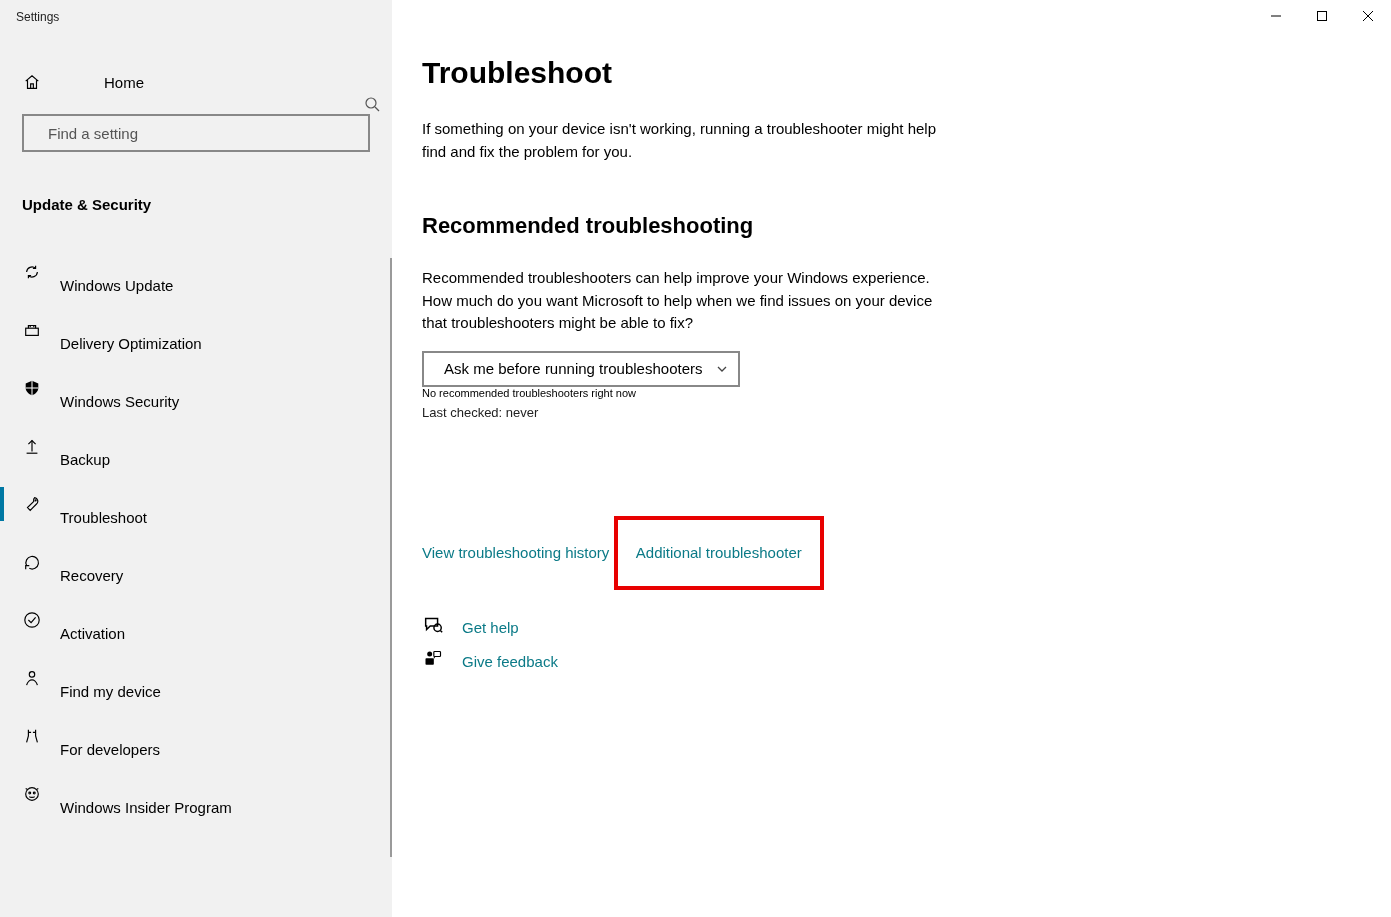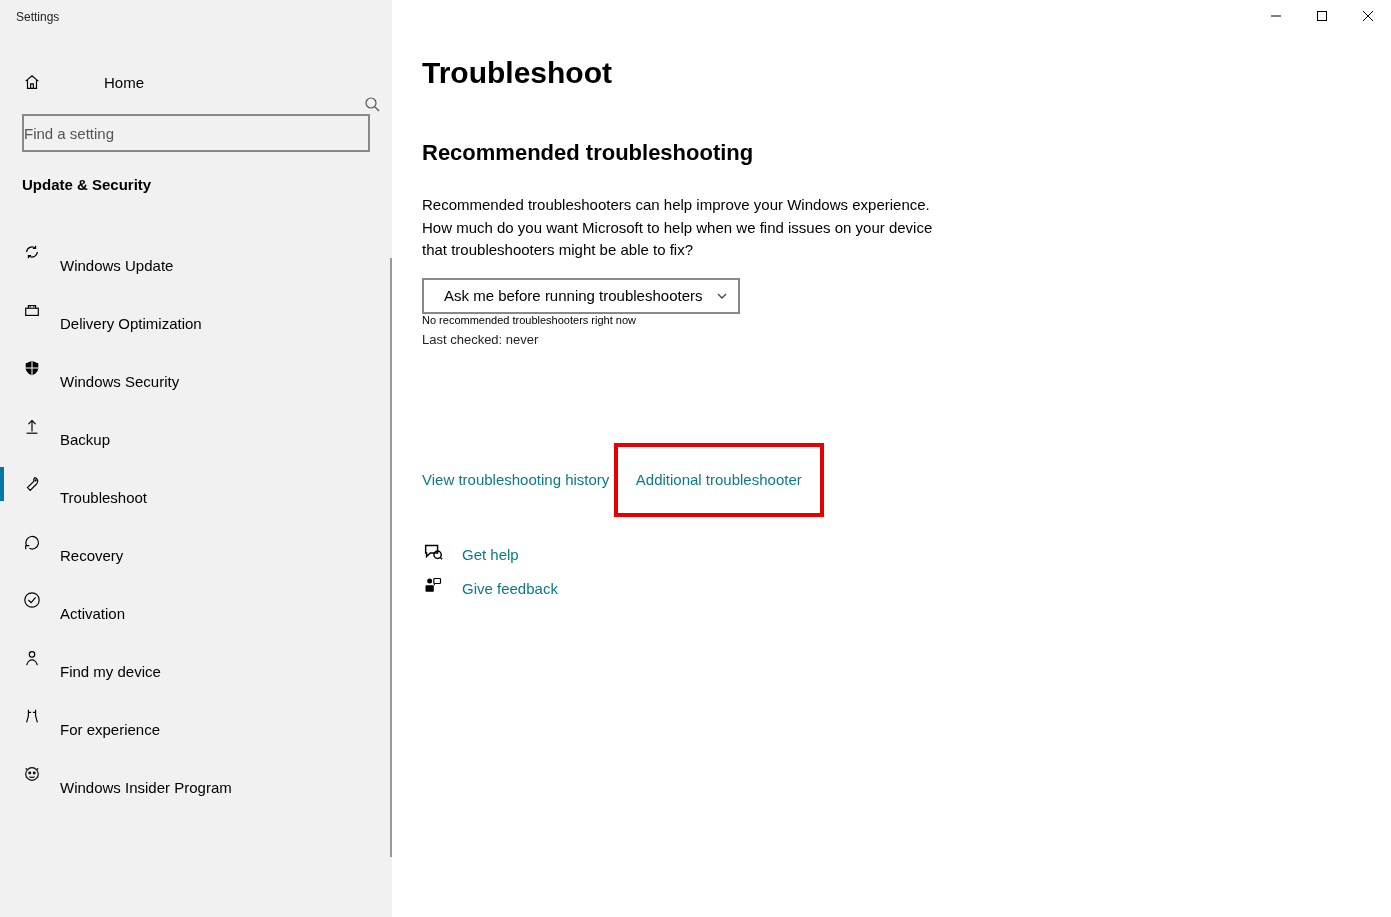--- a/index.html
+++ b/index.html
@@ -8,24 +8,24 @@
   .titlebar { position: absolute; top: 0; right: 0; display: flex; align-items: center; height: 32px; }
   .winbtn { width: 46px; height: 32px; display: flex; align-items: center; justify-content: center; cursor: pointer; }
   .winbtn svg { width: 10px; height: 10px; }
   .sidebar { width: 392px; height: 100%; background: #f1f1f1; padding-top: 0; position: relative; }
   .sidebar-inner { padding: 0; }
   .app-title { font-size: 12px; padding: 10px 9px 0 16px; color: #222; }
   .home-row { display: flex; align-items: center; padding: 0 22px; height: 56px; margin-top: 30px; cursor: pointer; }
   .home-row .icon { width: 20px; height: 20px; margin-right: 18px; display: flex; align-items: center; justify-content: center; }
   .home-row .label { font-size: 15px; color: #000; margin-left: 44px; }
   .search-wrap { padding: 0 22px; margin-top: 4px; }
-  .search { width: 100%; height: 38px; border: 2px solid #888; background: #f1f1f1; padding: 0 40px 0 0; font-size: 15px; font-family: inherit; outline: none; }
+  .search { width: 100%; height: 38px; border: 2px solid #888; background: #f1f1f1; padding: 0 40px 0 24px; font-size: 15px; font-family: inherit; outline: none; }
   .search::placeholder { color: #555; }
   .search-icon { position: absolute; right: 34px; margin-top: -28px; pointer-events: none; }
-  .section-title { font-size: 15px; font-weight: 600; padding: 24px 22px 10px 22px; }
+  .section-title { font-size: 15px; font-weight: 600; padding: 44px 22px 10px 22px; }
   .nav { margin-top: 20px; }
   .nav-item { display: flex; align-items: center; height: 58px; padding: 0 22px; cursor: pointer; position: relative; }
   .nav-item .icon { width: 20px; height: 20px; margin-right: 18px; display: flex; align-items: center; justify-content: center; flex-shrink: 0; }
   .nav-item .label { font-size: 15px; color: #000; margin-top: 26px; }
   .nav-item.active::before { content: ""; position: absolute; left: 0; top: 12px; bottom: 12px; width: 4px; background: #0078a4; }
   .scroll-line { position: absolute; right: 0; top: 258px; bottom: 60px; width: 2px; background: #9a9a9a; }
   .content { flex: 1; padding: 56px 38px 0 30px; position: relative; overflow: hidden; }
   h1 { font-size: 30px; font-weight: 600; margin-bottom: 28px; }
   .body-text { font-size: 15px; line-height: 1.5; max-width: 520px; color: #000; }
   h2 { font-size: 22px; font-weight: 600; margin-top: 50px; margin-bottom: 28px; }
@@ -163,41 +163,42 @@
             </svg>
           </span>
           <span class="label">Find my device</span>
         </div>
         <div class="nav-item">
           <span class="icon">
             <svg viewBox="0 0 20 20" width="18" height="18" fill="none" stroke="#000" stroke-width="1.3">
               <path d="M6 3v7l-2 7 M6 6h3 M14 3v7l2 7 M14 6h-3"></path>
             </svg>
           </span>
-          <span class="label">For experience</span>
+          <span class="label">For developers</span>
         </div>
         <div class="nav-item">
           <span class="icon">
             <svg viewBox="0 0 20 20" width="18" height="18" fill="none" stroke="#000" stroke-width="1.3">
               <circle cx="10" cy="10" r="7"></circle>
                 <circle cx="7.5" cy="9" r="1"></circle>
                 <circle cx="12.5" cy="9" r="1"></circle>
                 <path d="M7 13c1 1 5 1 6 0"></path>
                 <path d="M5 5l-2-1 M15 5l2-1"></path>
             </svg>
           </span>
           <span class="label">Windows Insider Program</span>
         </div>
       </div>
     </div>
     <div class="scroll-line"></div>
   </div>
 
   <div class="content">
     <h1>Troubleshoot</h1>
+    <p class="body-text">If something on your device isn't working, running a troubleshooter might help find and fix the problem for you.</p>
 
     <h2>Recommended troubleshooting</h2>
     <p class="body-text">Recommended troubleshooters can help improve your Windows experience. How much do you want Microsoft to help when we find issues on your device that troubleshooters might be able to fix?</p>
 
     <div class="dropdown">
       <span>Ask me before running troubleshooters</span>
       <span class="chev">
         <svg viewBox="0 0 12 12" width="12" height="12" fill="none" stroke="#444" stroke-width="1.3">
             <path d="M2 4l4 4 4-4"></path>
           </svg>

